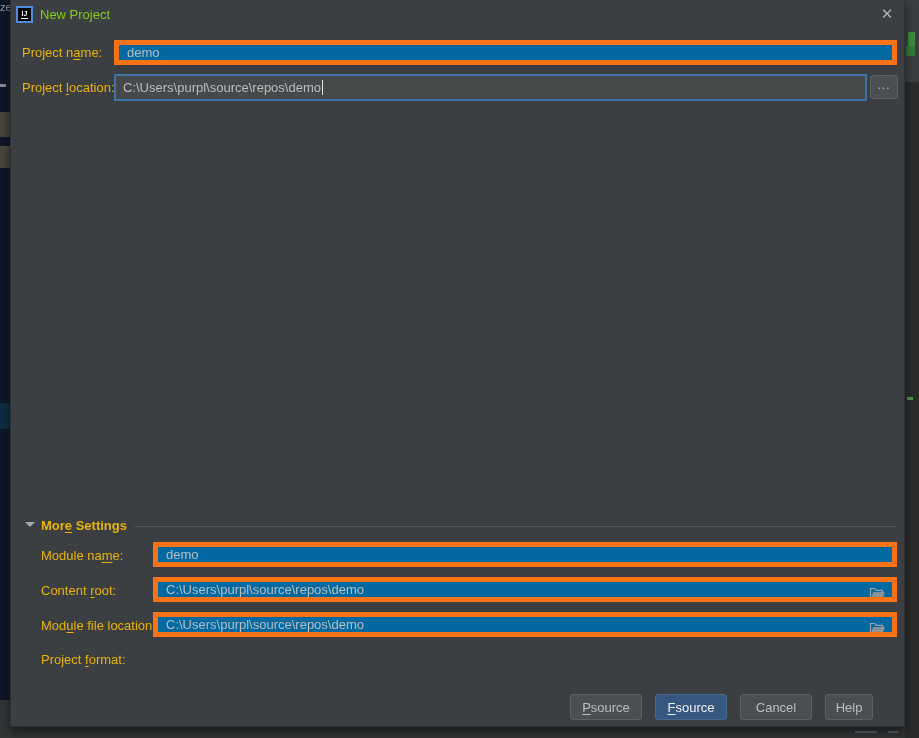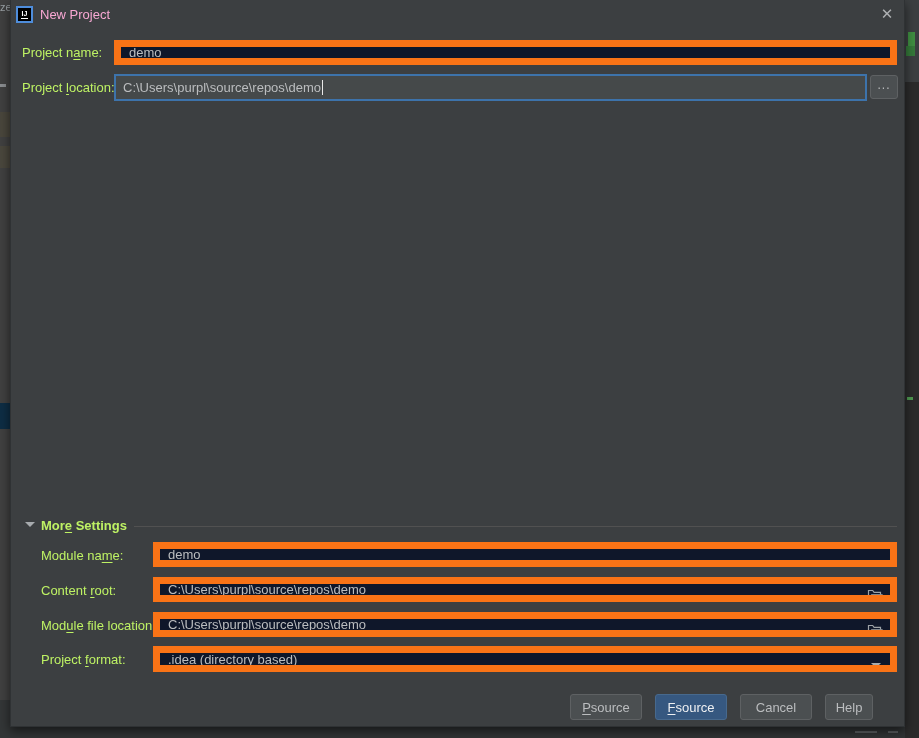--- a/index.html
+++ b/index.html
@@ -4,21 +4,21 @@
 <style>
   html,body{margin:0;padding:0;}
   body{
     width:919px;height:738px;position:relative;overflow:hidden;
     background:#2b2b2b;
     font-family:"Liberation Sans","DejaVu Sans",sans-serif;
     -webkit-font-smoothing:antialiased;
   }
   .abs{position:absolute;}
   
-  .bg-left{left:0;top:0;width:10px;height:738px;background:#404040;}
+  .bg-left{left:0;top:0;width:10px;height:738px;background:#0f172a;}
   .bg-left .txt{position:absolute;left:0;top:1px;color:#9aa0a4;font-size:11px;letter-spacing:0;}
   .band{position:absolute;left:0;width:10px;}
   .bg-right{left:905px;top:0;width:14px;height:738px;background:#2b2b2b;}
   .bg-right .top{position:absolute;left:0;top:0;width:14px;height:82px;background:#3c3f41;}
   .greenblob{position:absolute;background:#3f8e41;}
   .bg-bottom{left:10px;top:727px;width:895px;height:11px;background:#313435;}
   .smudge{position:absolute;background:#5a5d60;height:2px;}
   
   .dialog{
     left:10px;top:0;width:895px;height:727px;
@@ -26,27 +26,27 @@
     box-shadow:0 4px 10px rgba(0,0,0,.55);
     box-sizing:border-box;color:#bbbdbf;font-size:13px;
   }
   .app-icon{
     left:5px;top:6px;width:13px;height:13px;background:#000;
     border:2px solid #4e8ddb;display:flex;align-items:center;justify-content:center;
     flex-direction:column;
   }
   .app-icon .ij{color:#fff;font-size:7px;font-weight:bold;line-height:7px;letter-spacing:0;}
   .app-icon .ul{width:7px;height:1px;background:#fff;margin-top:1px;}
-  .win-title{left:29px;top:7px;color:#f9a8d4;}
+  .win-title{left:29px;top:7px;color:#84cc16;}
   .close-x{left:866px;top:4px;width:20px;height:20px;color:#afb1b3;font-size:15px;
     display:flex;align-items:center;justify-content:center;cursor:default;}
-  .lbl{position:absolute;color:#bef264;white-space:nowrap;}
+  .lbl{position:absolute;color:#eab308;white-space:nowrap;}
   .mn{text-decoration:underline;text-underline-offset:2px;}
   .field{
-    position:absolute;background:#0f172a;border:7px solid #f97316;
+    position:absolute;background:#0369a1;border:5px solid #f97316;
     box-sizing:border-box;display:flex;align-items:center;
     padding:1px 8px;color:#bbbdbf;white-space:nowrap;overflow:hidden;
   }
   .field.focused{border:2px solid #3d73ab;padding:0 7px;background:#45494a;}
   .caret{width:1px;height:15px;background:#e8e8e8;margin-left:1px;}
   .browse-btn{
     position:absolute;background:#4b4f51;border:1px solid #5e6163;border-radius:3px;
     box-sizing:border-box;color:#bbbdbf;display:flex;align-items:center;justify-content:center;
     font-size:12px;letter-spacing:1px;padding-bottom:5px;
   }
@@ -143,24 +143,20 @@
     <span>C:\Users\purpl\source\repos\demo</span>
     <svg class="folder-ico" viewBox="0 0 17 15">
       <path d="M1.5 12.5v-10h4.2l1.4 1.8h6.4v2.2" fill="none" stroke="#9da2a6" stroke-width="1.2"></path>
       <path d="M2.2 12.5l2.2-6h11l-2.2 6z" fill="#8c9194" stroke="#9da2a6" stroke-width="0.6"></path>
     </svg>
   </div>
 
   <div class="lbl" style="left:30px;top:652px;">
     <span>Project </span><span class="mn">f</span><span>ormat:</span>
   </div>
-  <div class="field" style="left:142px;top:646px;width:744px;height:26px;">
-    <span>.idea (directory based)</span>
-    <div class="combo-arrow"></div>
-  </div>
 
   <div class="btn" style="left:559px;top:694px;width:72px;">
     <span></span>
       <span class="mn">P</span>
       <span>source</span>
   </div>
   <div class="btn primary" style="left:644px;top:694px;width:72px;">
     <span></span>
       <span class="mn">F</span>
       <span>source</span>

